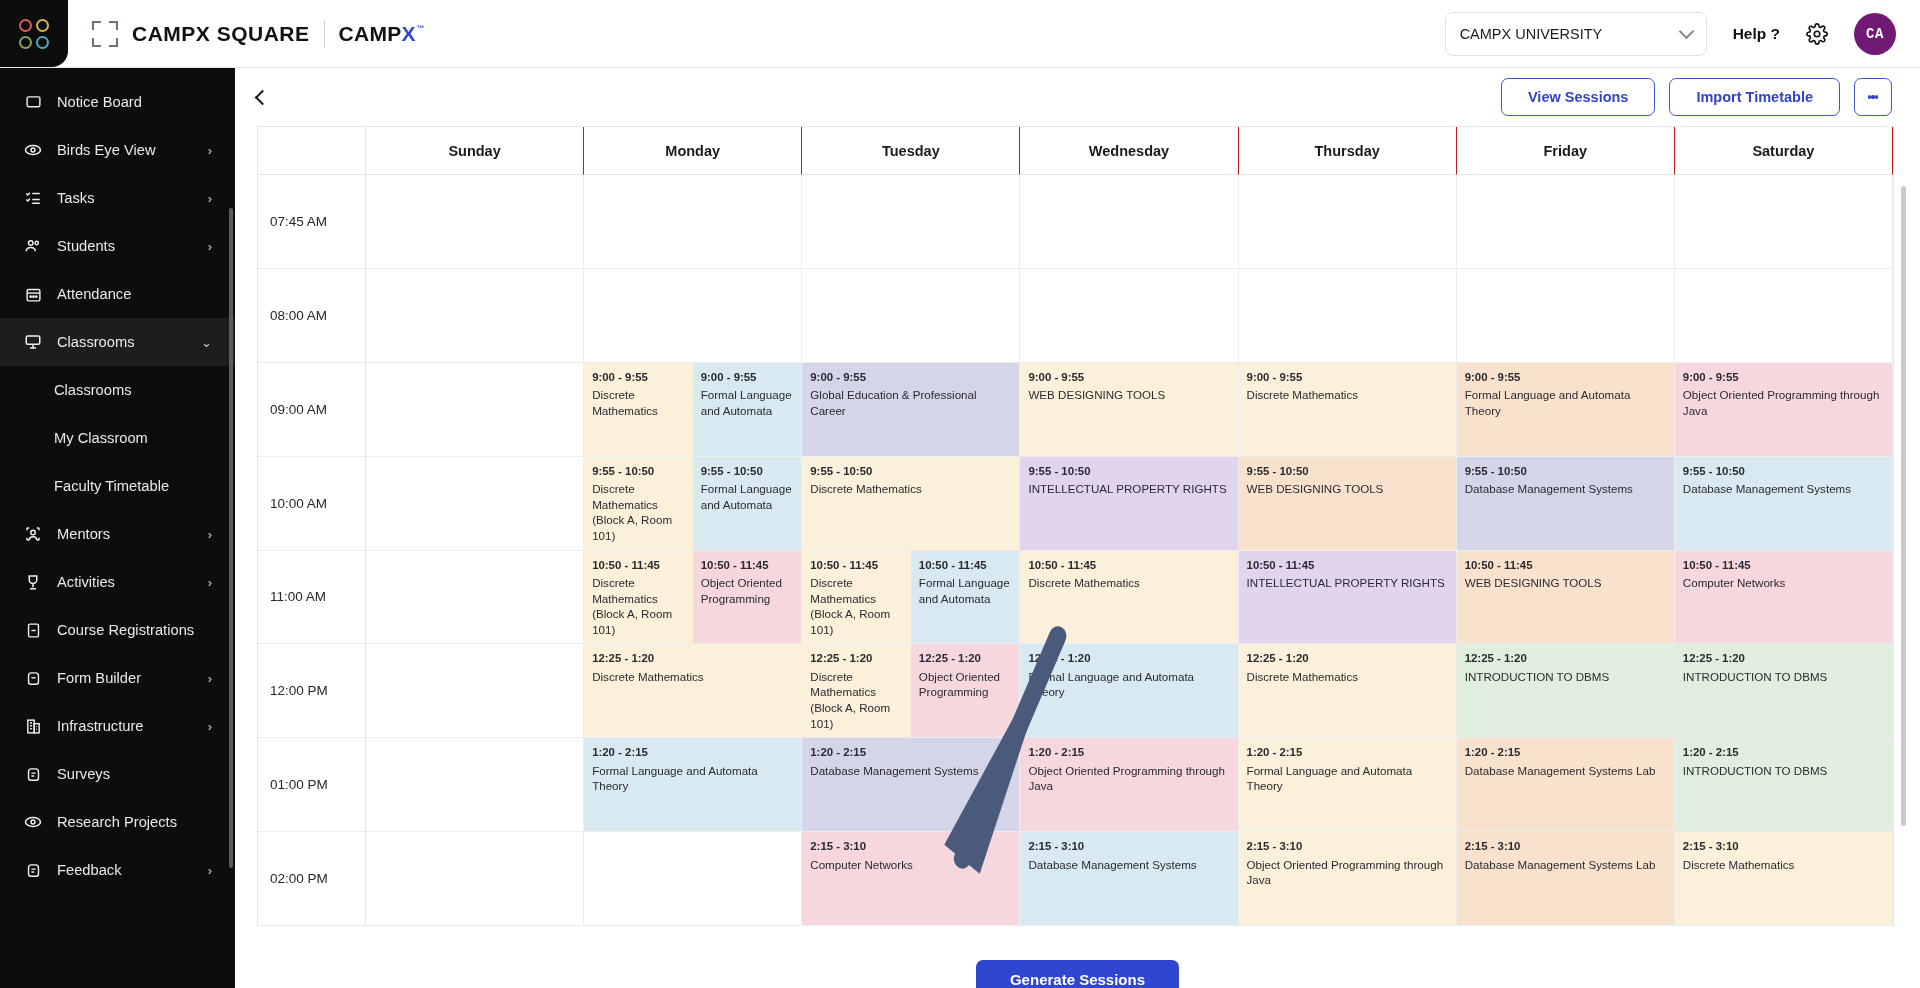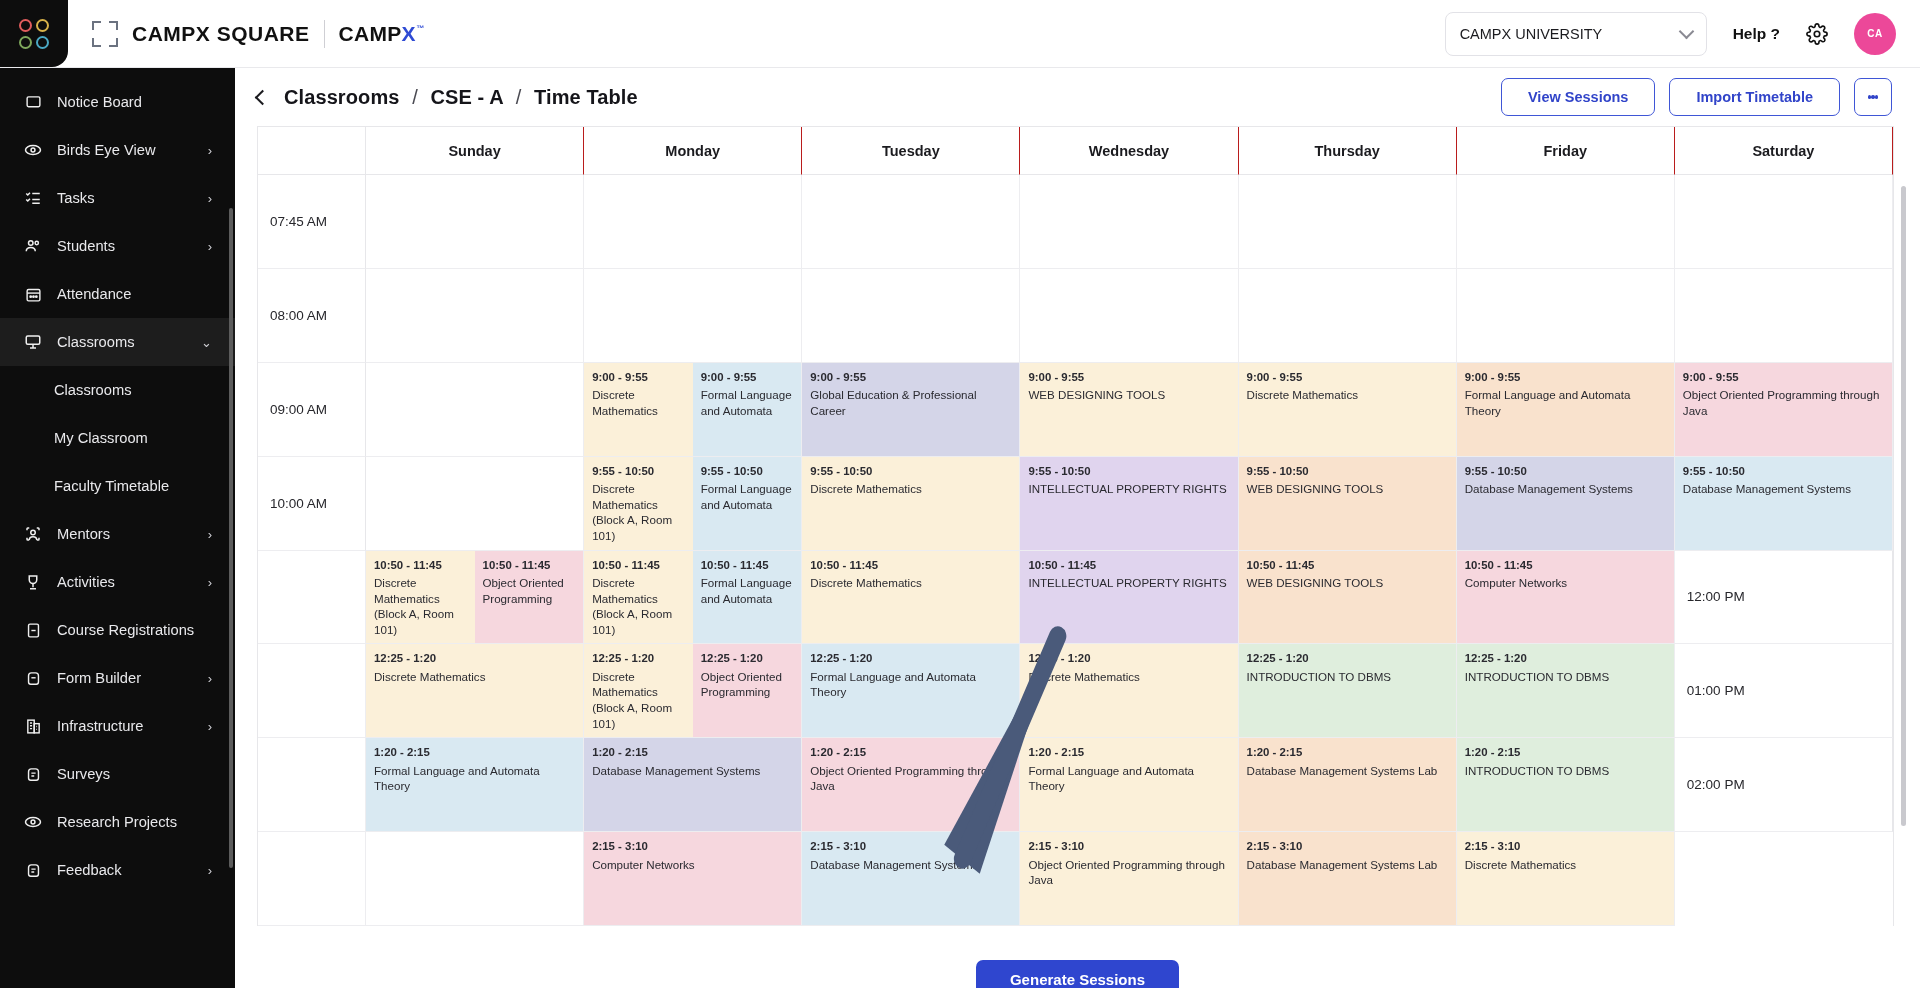--- a/index.html
+++ b/index.html
@@ -36,23 +36,23 @@
   .brand-sub sup { font-size: 8px; position:absolute; top:2px; right:-9px; color:#2f4bd4; }
 
   .topbar-right { margin-left:auto; display:flex; align-items:center; gap:26px; padding-right:24px; }
   .org-select { width: 262px; height: 44px; border:1px solid #e2e2e7; border-radius: 8px;
                 display:flex; align-items:center; justify-content:space-between; padding: 0 14px;
                 font-size: 14.5px; color:#1b1b1f; background:#fff; cursor:pointer;}
   .chev { width:11px; height:11px; border-right:2px solid #8a8a93; border-bottom:2px solid #8a8a93;
           transform: rotate(45deg); margin-bottom:4px; }
   .help { font-size:15.5px; font-weight:700; color:#111; cursor:pointer; }
   .gear { width:22px; height:22px; cursor:pointer; }
-  .avatar { width:42px; height:42px; border-radius:50%; background:#ec4899; color:#fff;
-            display:flex; align-items:center; justify-content:center; font-size:10px;
-            font-weight:600; letter-spacing:.5px; cursor:pointer;}
+  .avatar { width:42px; height:42px; border-radius:50%; background:#701a75; color:#fff;
+            display:flex; align-items:center; justify-content:center; font-size:14px;
+            font-weight:600; letter-spacing:.5px; cursor:pointer;font-family:Liberation Mono, monospace;}
 
   
   .body { flex:1; display:flex; min-height:0; }
 
   
   .sidebar { width: 235px; background:#0d0d0d; color:#efefef; flex:0 0 235px;
              padding-top: 10px; position:relative; overflow:hidden; }
   .nav-item { height:48px; display:flex; align-items:center; gap:14px; padding:0 23px;
               font-size:14.7px; color:#e9e9ec; cursor:pointer; position:relative; }
   .nav-item.active { background:#1d1d1d; }
@@ -321,27 +321,20 @@
         <span class="arr">›</span>
       </div>
 
       <div class="sb-scroll"></div>
     </div>
 
     <div class="main">
 
       <div class="page-head">
         <span class="back-chev"></span>
-        <div class="crumb">
-          <span>Classrooms</span>
-          <span class="sep">/</span>
-          <span>CSE - A</span>
-          <span class="sep">/</span>
-          <span>Time Table</span>
-        </div>
         <div class="head-actions">
           <button class="btn-outline">View Sessions</button>
           <button class="btn-outline">Import Timetable</button>
           <div class="btn-kebab">
             <span></span>
             <span></span>
             <span></span>
           </div>
         </div>
       </div>
@@ -449,20 +442,21 @@
                 <span class="t">9:55 - 10:50</span>
                 <span class="n">Database Management Systems</span>
               </div>
             </div>
             <div class="dcell">
               <div class="ev" style="background: rgb(217, 233, 242);">
                 <span class="t">9:55 - 10:50</span>
                 <span class="n">Database Management Systems</span>
               </div>
             </div>
+            <div class="tcell">11:00 AM</div>
             <div class="dcell"></div>
             <div class="dcell">
               <div class="ev" style="background: rgb(251, 240, 217);">
                 <span class="t">10:50 - 11:45</span>
                 <span class="n">Discrete Mathematics (Block A, Room 101)</span>
               </div>
               <div class="ev" style="background: rgb(246, 215, 222);">
                 <span class="t">10:50 - 11:45</span>
                 <span class="n">Object Oriented Programming</span>
               </div>

